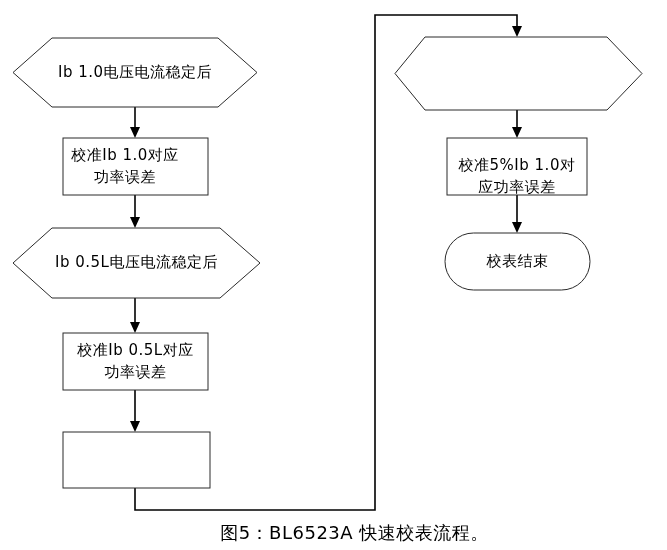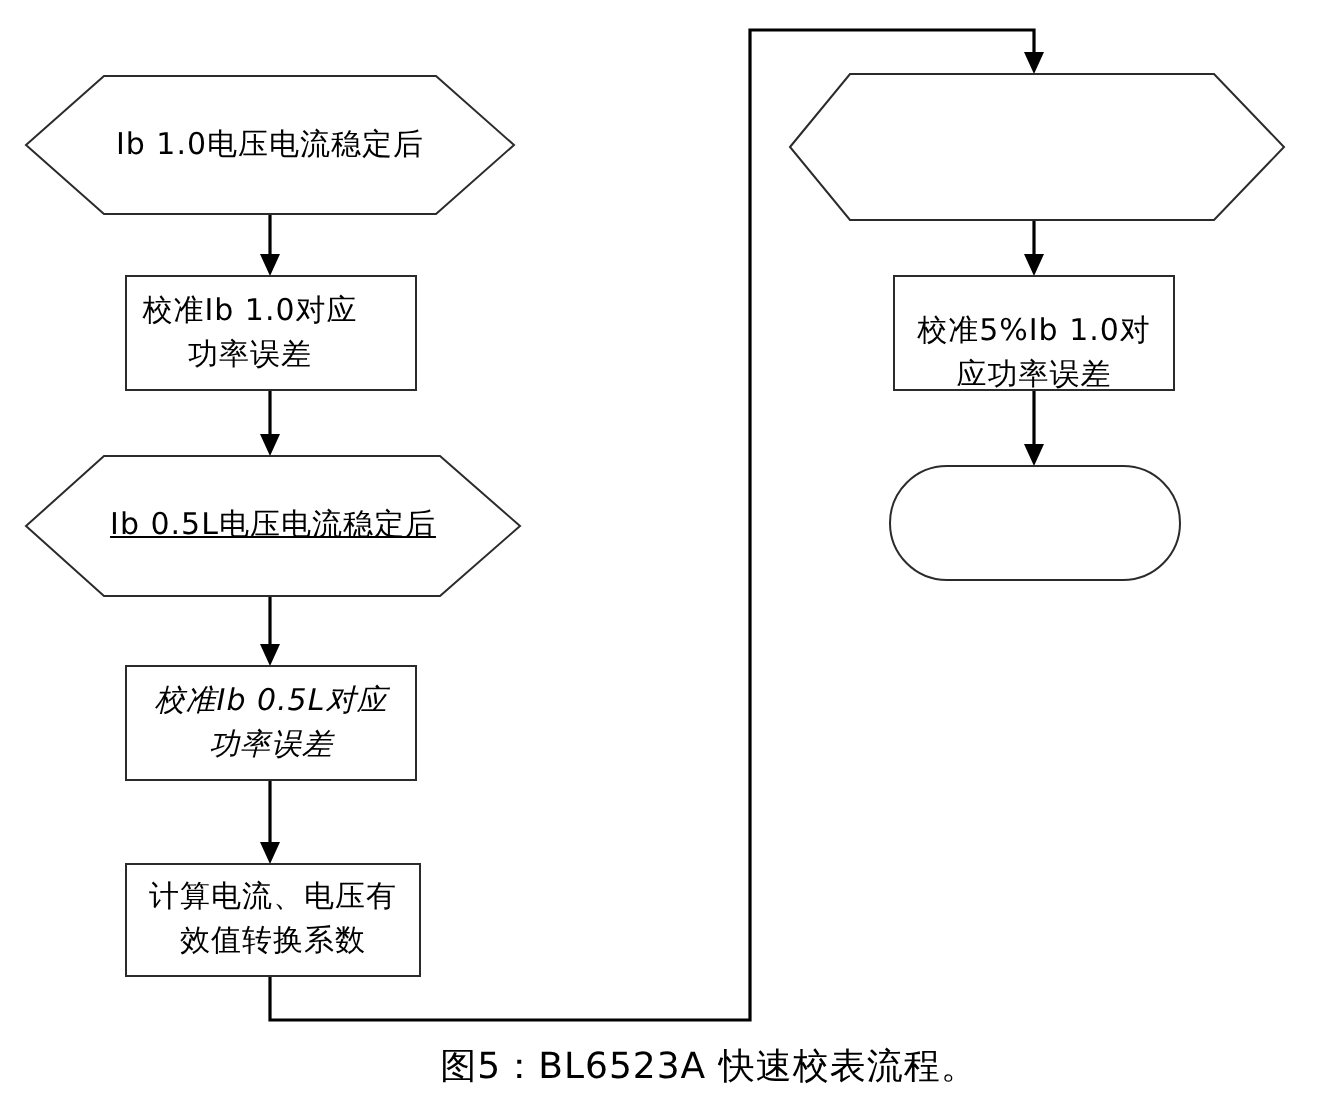--- a/index.html
+++ b/index.html
@@ -82,28 +82,27 @@
       <rect x="447" y="138" width="140" height="57"></rect>
       <rect x="445" y="233" width="145" height="57" rx="28.5" ry="28.5"></rect>
     </g>
   </svg>
 
   <div class="node-label" style="left:13px;  top:38px;  width:244px; height:69px;">Ib 1.0电压电流稳定后</div>
 
   <div class="node-label" style="left:63px;  top:138px; width:124px; height:57px;">校准Ib 1.0对应
 功率误差</div>
 
-  <div class="node-label" style="left:13px;  top:228px; width:247px; height:70px;text-decoration:underline;">Ib 0.5L电压电流稳定后</div>
+  <div class="node-label" style="left:13px;  top:228px; width:247px; height:70px;">Ib 0.5L电压电流稳定后</div>
 
-  <div class="node-label" style="left:63px;  top:333px; width:145px; height:57px;font-style:italic;">校准Ib 0.5L对应
+  <div class="node-label" style="left:63px;  top:333px; width:145px; height:57px;">校准Ib 0.5L对应
 功率误差</div>
 
-  <div class="node-label" style="left:63px;  top:432px; width:147px; height:56px;">计算电流、电压有
-效值转换系数</div>
 
 
   <div class="node-label" style="left:447px; top:148px; width:140px; height:57px;">校准5%Ib 1.0对
 应功率误差</div>
 
+  <div class="node-label" style="left:445px; top:233px; width:145px; height:57px;">校表结束</div>
 
   <div class="caption">图5：BL6523A 快速校表流程。</div>
 
 </div>
 
 </body></html>

